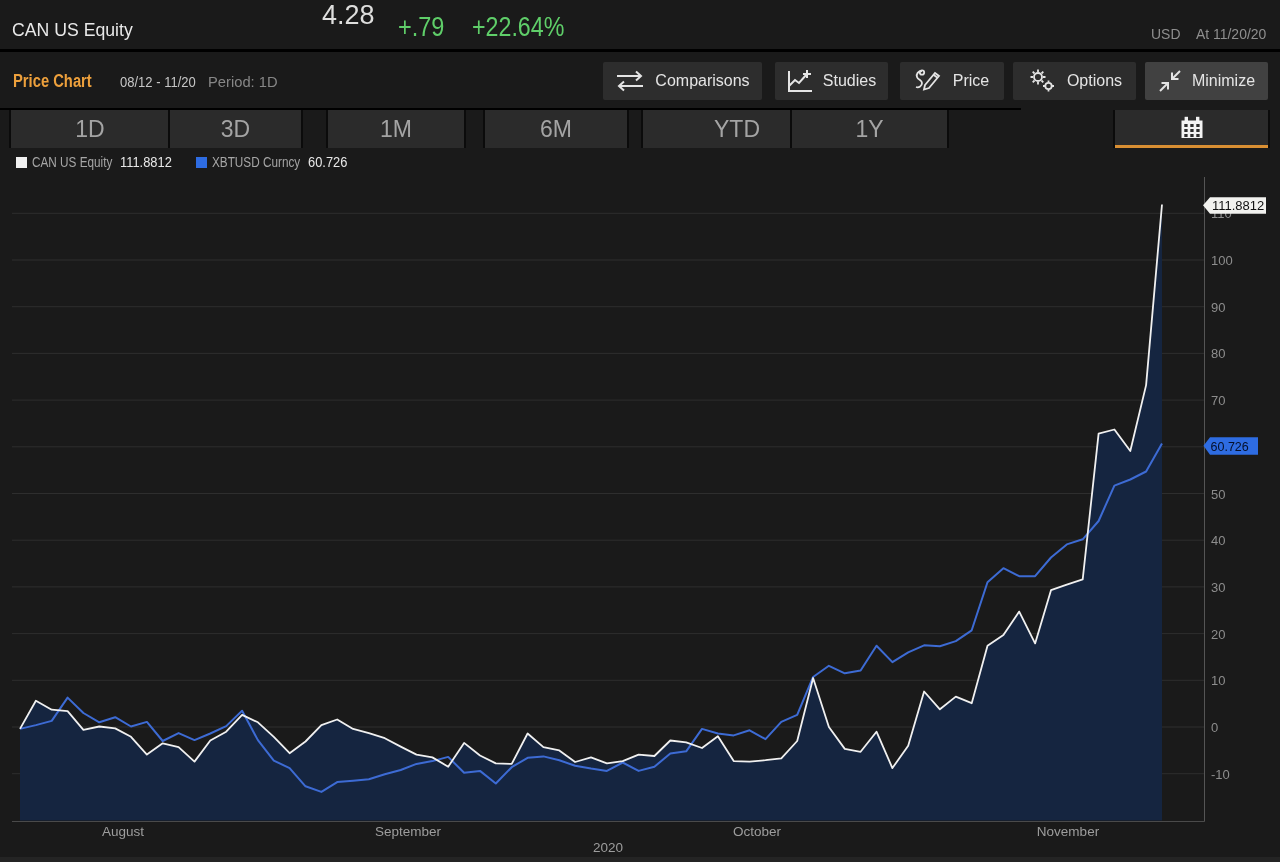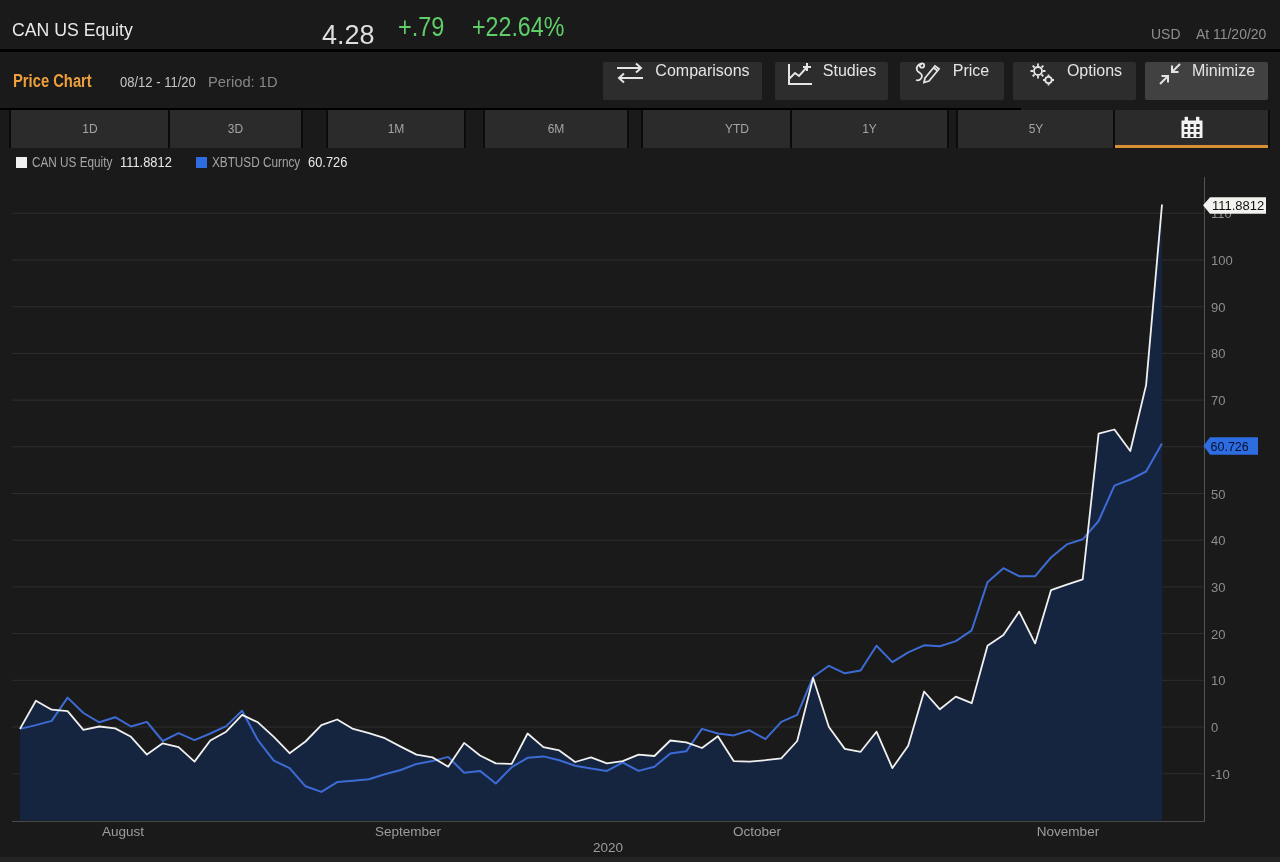--- a/index.html
+++ b/index.html
@@ -2,35 +2,35 @@
 <html><head><meta charset="utf-8">
 <style>
 * { margin:0; padding:0; box-sizing:border-box; -webkit-font-smoothing:antialiased; }
 html,body { width:1280px; height:862px; background:#0d0d0d; overflow:hidden;
   font-family:"Liberation Sans", sans-serif; }
 #app { position:absolute; top:0; left:0; width:1280px; height:862px; background:#1a1a1a; }
 .abs { position:absolute; }
 
 #topbar { top:0; left:0; width:1280px; height:52px; background:#1a1a1a; border-bottom:3px solid #000; }
 #ticker { left:12px; top:19px; font-size:19px; color:#e9e9e9; transform:scaleX(0.93); transform-origin:left; }
-#px { left:322px; top:20px; font-size:27px; color:#dededd; }
+#px { left:322px; top:0; font-size:27px; color:#dededd; }
 #chg { left:398px; top:12px; font-size:27px; color:#5fce69; transform:scaleX(0.87); transform-origin:left;}
 #pct { left:472px; top:12px; font-size:27px; color:#5fce69; transform:scaleX(0.86); transform-origin:left;}
 #usdat { left:1151px; top:25px; font-size:15px; color:#8f8f8f; transform:scaleX(0.93); transform-origin:left; white-space:nowrap;}
 
 #toolbar { top:55px; left:0; width:1021px; height:55px; background:#1a1a1a; border-bottom:2px solid #000;}
 #pricechart { left:13px; top:16px; font-size:18px; font-weight:bold; color:#eda03c; transform:scaleX(0.82); transform-origin:left; }
 #daterange { left:120px; top:18px; font-size:15.5px; color:#c6c6c6; transform:scaleX(0.84); transform-origin:left; white-space:nowrap;}
 #period { left:208px; top:18px; font-size:15.5px; color:#878787; transform:scaleX(0.95); transform-origin:left; white-space:nowrap;}
 .btn { position:absolute; top:7px; height:38px; background:#2d2d2d; border-radius:2px;
-  color:#e4e4e4; font-size:16px; display:flex; align-items:flex-start; justify-content:center; gap:10px;}
+  color:#e4e4e4; font-size:16px; display:flex; align-items:center; justify-content:center; gap:10px;}
 .btn svg { display:block; }
 
 #tabs { top:110px; left:0; width:1280px; height:40px; background:#1a1a1a; }
-.tab { position:absolute; top:0; height:38px; background:#2b2b2b; color:#a4a4a4; font-size:12px;
+.tab { position:absolute; top:0; height:38px; background:#2b2b2b; color:#a4a4a4; font-size:23px;
   display:flex; align-items:center; justify-content:center; box-shadow:2px 0 0 #0b0b0b, -2px 0 0 #0b0b0b; }
 #tabline { position:absolute; top:38px; left:0; width:1280px; height:2px; background:#0b0b0b; }
 
 #legend { top:148px; left:0; width:1280px; height:28px; background:#1a1a1a; font-size:14px; }
 .sq { position:absolute; width:11px; height:11px; top:9px; }
 .lg { position:absolute; top:6px; color:#a6a6a6; transform:scaleX(0.84); transform-origin:left; white-space:nowrap;}
 .lv { position:absolute; top:6px; color:#e8e8e8; transform:scaleX(0.92); transform-origin:left; white-space:nowrap;}
 </style></head>
 <body>
 <div id="app">
@@ -155,21 +155,20 @@
   </div>
 
   <div id="tabs" class="abs">
     <div id="tabline"></div>
     <div class="tab" style="left:11px;width:158px">1D</div>
     <div class="tab" style="left:170px;width:131px">3D</div>
     <div class="tab" style="left:328px;width:136px">1M</div>
     <div class="tab" style="left:485px;width:142px">6M</div>
     <div class="tab" style="left:643px;width:188px">YTD</div>
     <div class="tab" style="left:792px;width:155px">1Y</div>
-    <div class="tab" style="left:958px;width:156px">5Y</div>
     <div class="tab" style="left:1115px;width:153px;border-bottom:3px solid #d98f33">
       <svg width="24" height="23" viewBox="0 0 24 23">
           <path d="M1.5 4.5 H22.5 V22 H1.5 Z" fill="#f2f2f2"></path>
           <rect x="4.6" y="0.8" width="3.4" height="4.5" fill="#f2f2f2"></rect>
           <rect x="16" y="0.8" width="3.4" height="4.5" fill="#f2f2f2"></rect>
           <g fill="#2b2b2b">
             <rect x="4.3" y="8" width="3.3" height="3"></rect>
             <rect x="10.3" y="8" width="3.3" height="3"></rect>
             <rect x="16.3" y="8" width="3.3" height="3"></rect>
             <rect x="4.3" y="13" width="3.3" height="3"></rect>

